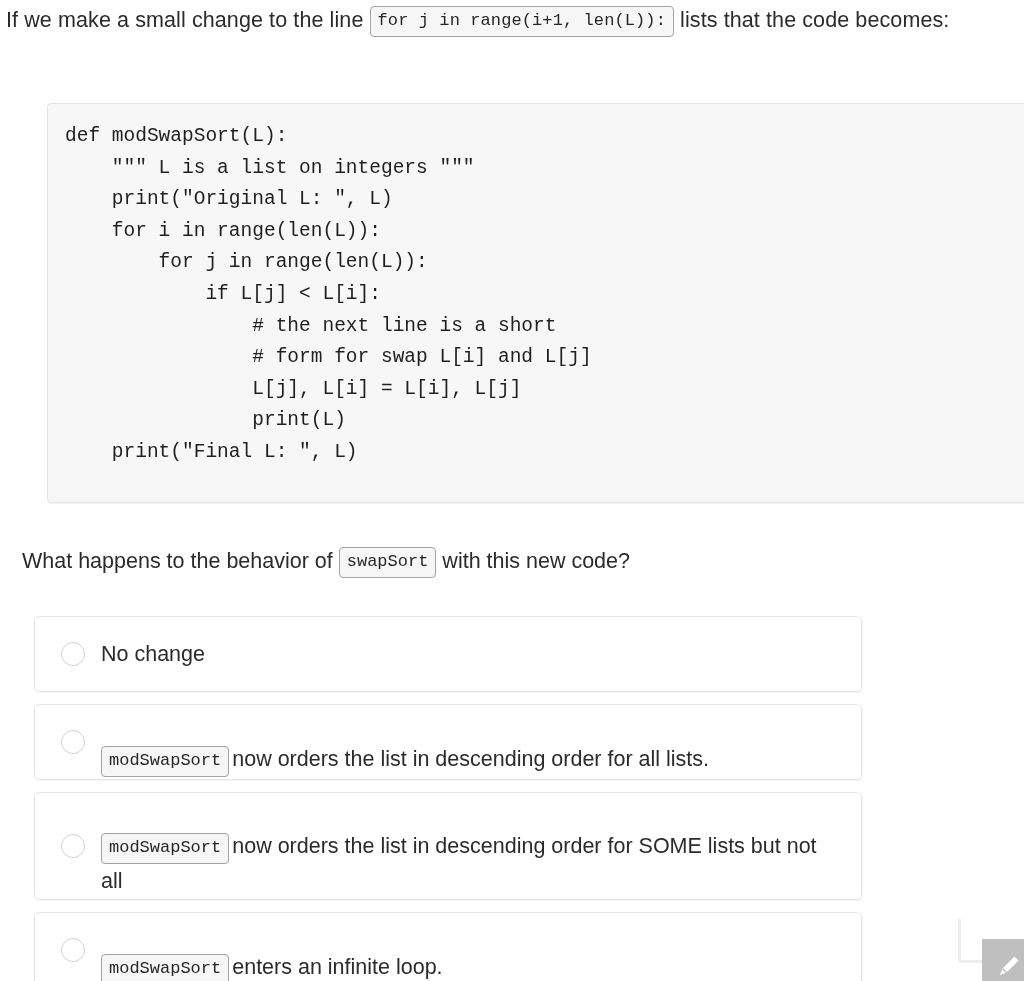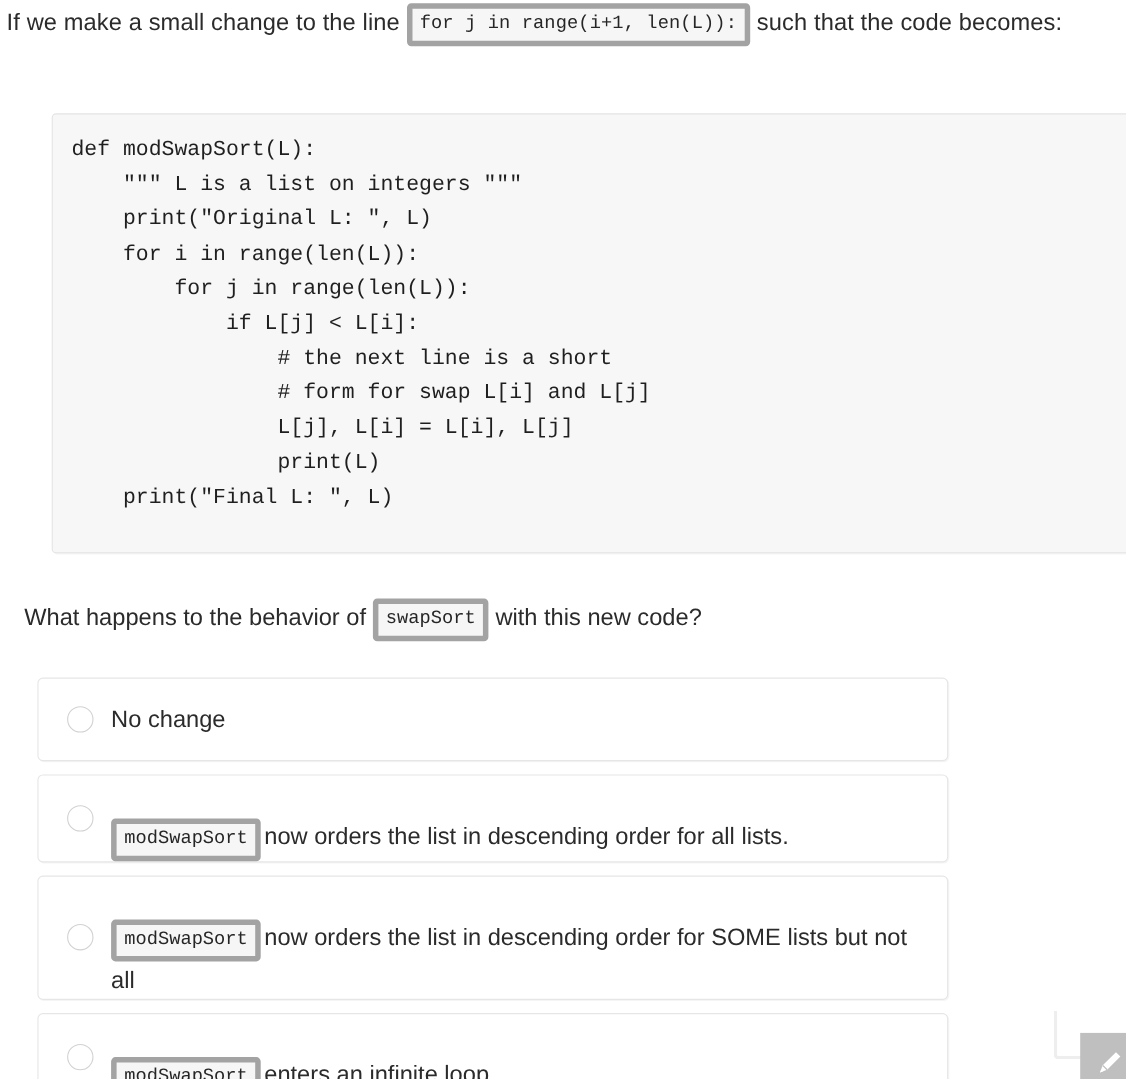--- a/index.html
+++ b/index.html
@@ -31,21 +31,21 @@
     letter-spacing: 0.1px;
   }
 
   
   .chip {
     display: inline-block;
     font-family: "Liberation Mono", "DejaVu Sans Mono", monospace;
     font-size: 17px;
     line-height: 1.15;
     background: #f6f6f6;
-    border: 5px solid #a3a3a3;
+    border: 1px solid #a3a3a3;
     border-radius: 4px;
     padding: 4px 7px 5px 7px;
     color: #262626;
     vertical-align: 2px;
     white-space: pre;
   }
 
   
   .codeblock {
     position: absolute;
@@ -163,21 +163,21 @@
   }
 </style>
 </head>
 <body>
 
 <div class="page">
 
   <p class="intro">
     <span>If we make a small change to the line</span>
     <span class="chip">for j in range(i+1, len(L)):</span>
-    <span>such that the code becomes:</span>
+    <span>lists that the code becomes:</span>
   </p>
 
   <div class="codeblock">
     <pre>def modSwapSort(L):
     """ L is a list on integers """
     print("Original L: ", L)
     for i in range(len(L)):
         for j in range(len(L)):
             if L[j] &lt; L[i]:
                 # the next line is a short

